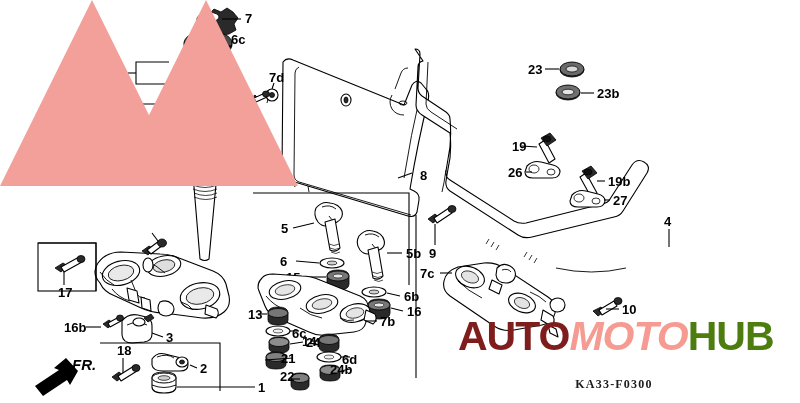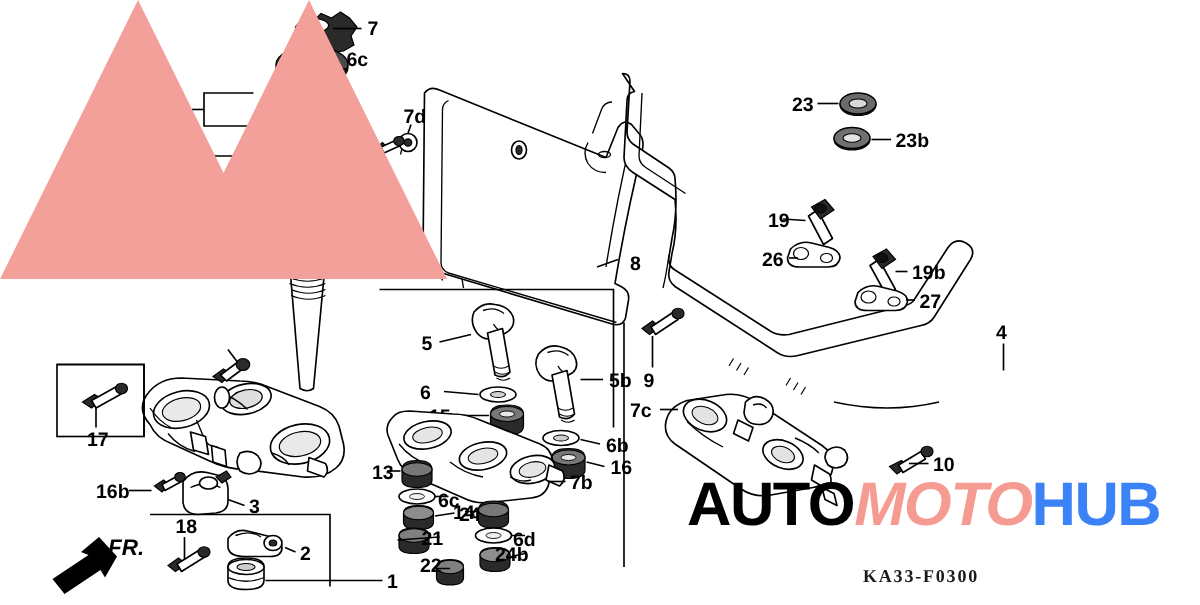--- a/index.html
+++ b/index.html
@@ -17,23 +17,23 @@
         letter-spacing:1.2px;fill:#1a1a1a;}
   .frtxt{font-family:"Liberation Sans",sans-serif;font-weight:bold;
          font-style:italic;font-size:15px;fill:#000;}
   
   #wm-tri{position:absolute;left:455px;top:138px;width:345px;height:215px;
           pointer-events:none;}
   #wm-word{position:absolute;left:458px;top:313px;width:345px;height:46px;
            pointer-events:none;font-family:"Liberation Sans",sans-serif;
            font-weight:bold;font-size:41px;letter-spacing:-1px;white-space:nowrap;}
   #wm-word span{display:inline-block;}
-  .wm-auto{color:#000000;}
+  .wm-auto{color:#7f1d1d;}
   .wm-moto{color:#f59b92;font-style:italic;}
-  .wm-hub{color:#3b82f6;}
+  .wm-hub{color:#4d7c0f;}
 </style>
 </head>
 <body>
 
 <div id="sheet">
 
 <svg width="800" height="403" viewBox="0 0 800 403">
   <defs>
     <radialGradient id="metal" cx="35%" cy="30%">
       <stop offset="0%" stop-color="#ffffff"></stop>

